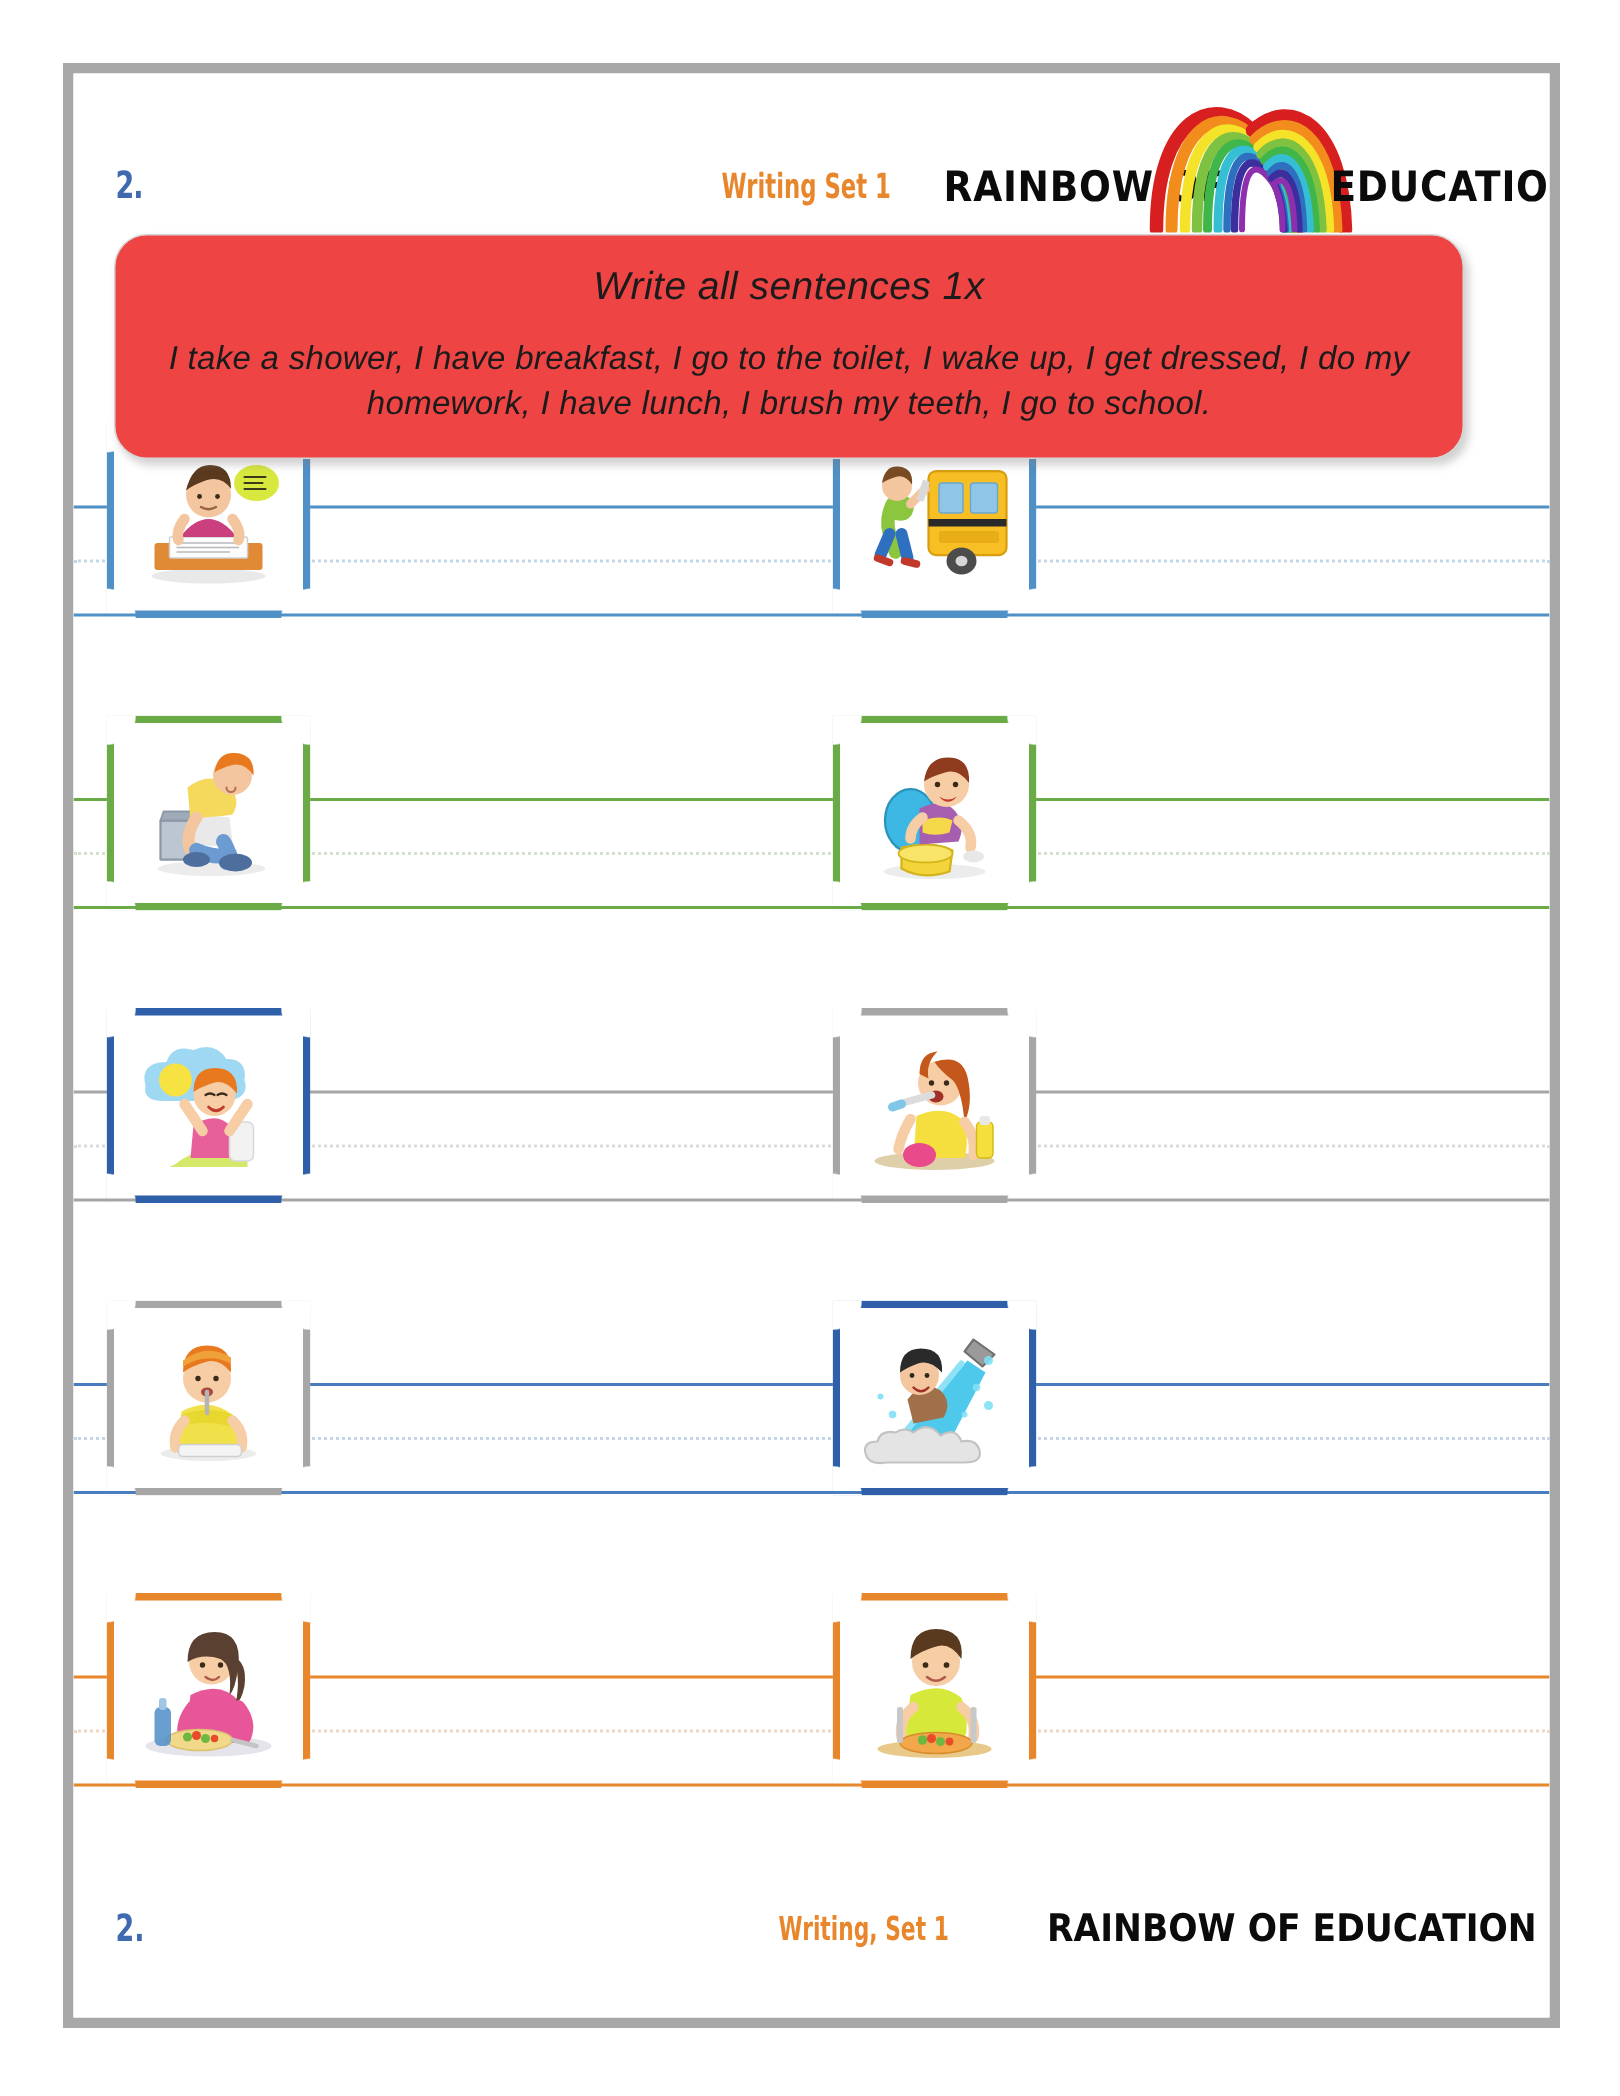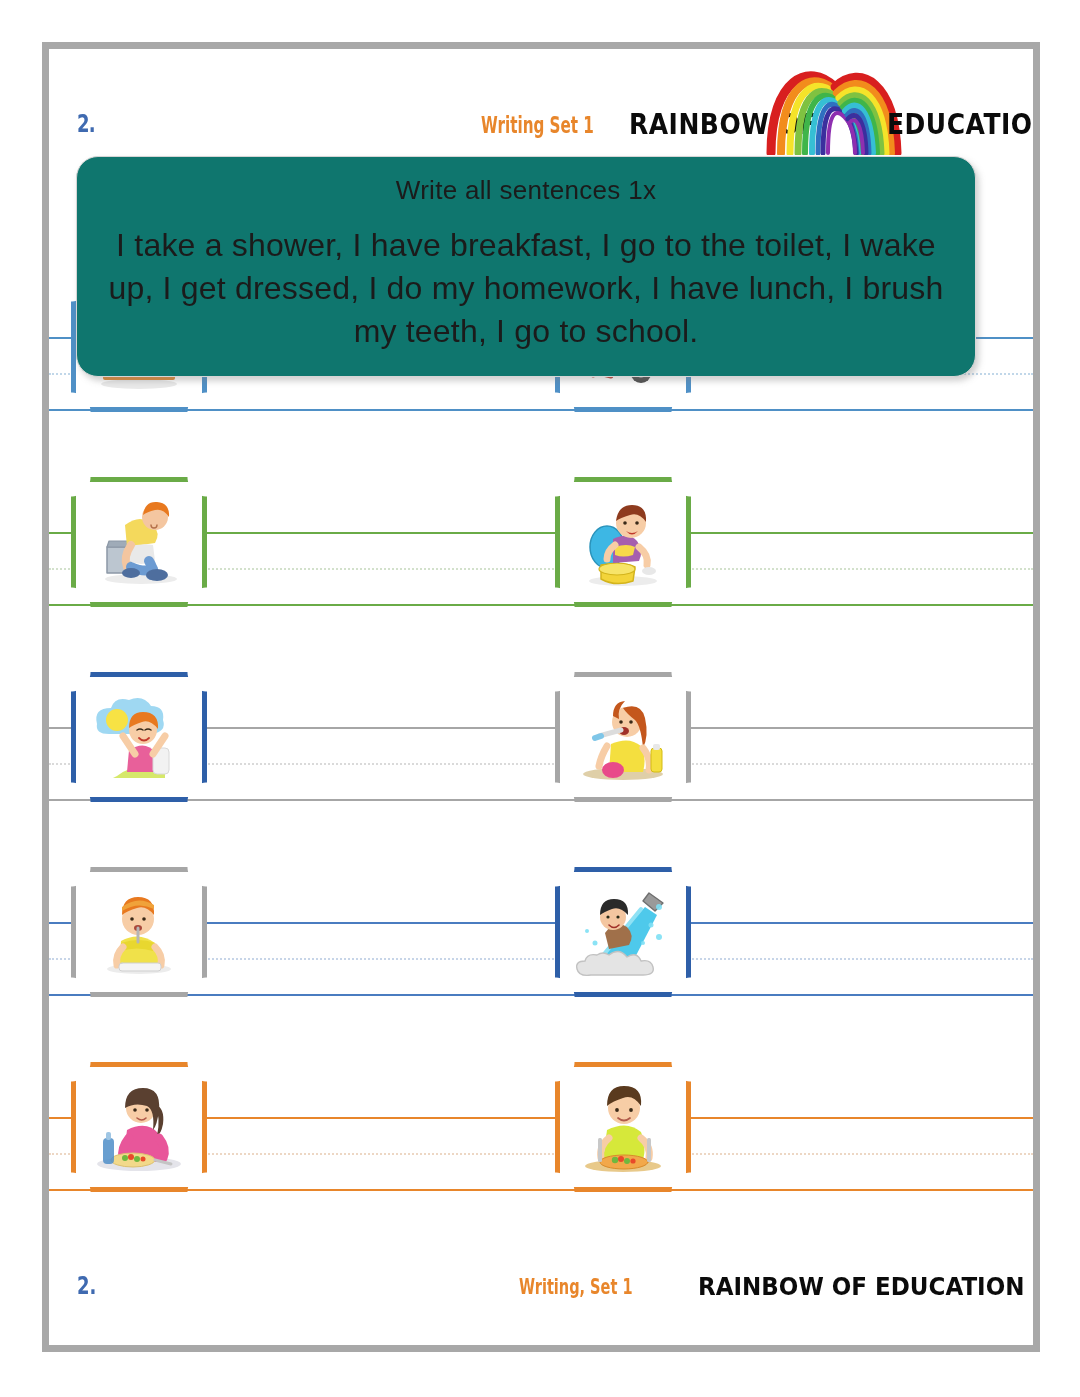--- a/index.html
+++ b/index.html
@@ -105,37 +105,38 @@
   .logo-word.right { left: 258px; }
 
   
   .instruction {
     position: absolute;
     left: 27px;
     top: 107px;
     width: 900px;
     padding: 18px 26px 22px 26px;
     box-sizing: border-box;
-    background: #0f766e;
+    background: #ef4444;
     border: 1px solid #d5d5d5;
     border-radius: 22px;
     box-shadow: 3px 4px 6px rgba(120,120,120,0.35);
     text-align: center;
     z-index: 30;
+    font-style: italic;
   }
   .instr-title {
     font-family: "Liberation Sans", sans-serif;
     font-size: 26px;
     color: #1b1b1b;
     letter-spacing: 0.3px;
     margin-bottom: 18px;
   }
   .instr-body {
     font-family: "Liberation Sans", sans-serif;
-    font-size: 32px;
+    font-size: 22px;
     line-height: 1.35;
     color: #1b1b1b;
     letter-spacing: 0.2px;
   }
 
   
   .row {
     position: absolute;
     left: 0;
     width: 984px;

